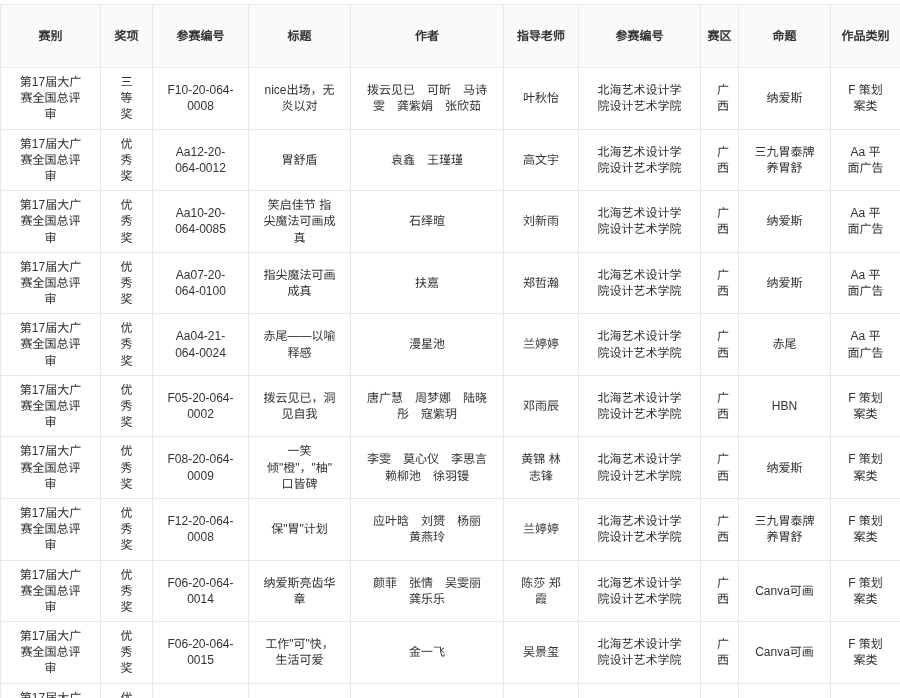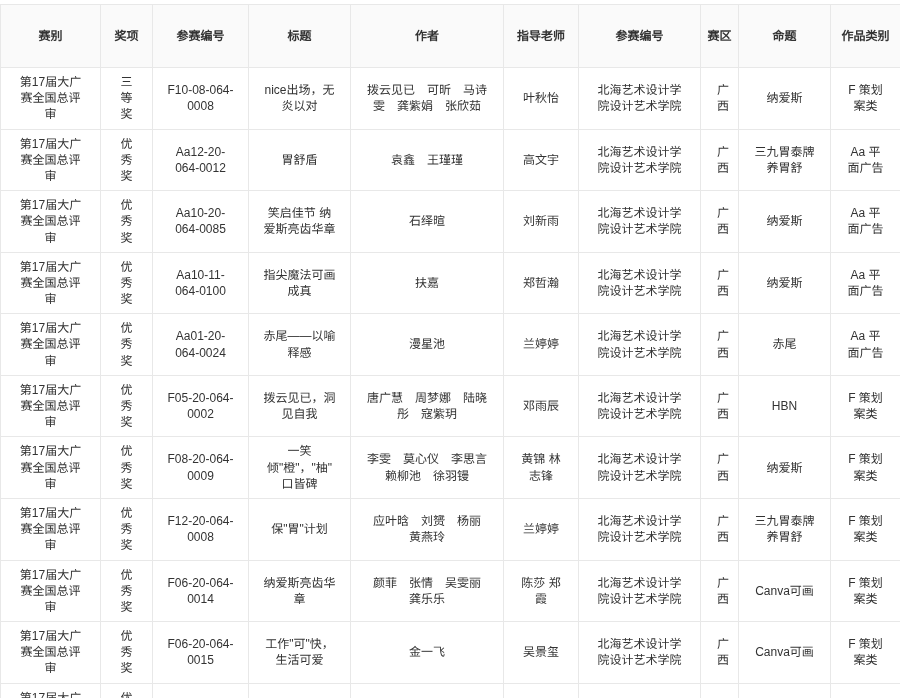--- a/index.html
+++ b/index.html
@@ -79,21 +79,21 @@
         <th>参赛编号</th>
         <th>赛区</th>
         <th>命题</th>
         <th>作品类别</th>
       </tr>
     </thead>
     <tbody>
         <tr>
           <td>第17届大广赛全国总评审</td>
           <td>三等奖</td>
-          <td>F10-08-064-0008</td>
+          <td>F10-20-064-0008</td>
           <td>nice出场，无炎以对</td>
           <td>拨云见已　可昕　马诗雯　龚紫娟　张欣茹</td>
           <td>叶秋怡</td>
           <td>北海艺术设计学院设计艺术学院</td>
           <td>广西</td>
           <td>纳爱斯</td>
           <td>F 策划案类</td>
         </tr>
         <tr>
           <td>第17届大广赛全国总评审</td>
@@ -104,44 +104,44 @@
           <td>高文宇</td>
           <td>北海艺术设计学院设计艺术学院</td>
           <td>广西</td>
           <td>三九胃泰牌养胃舒</td>
           <td>Aa 平面广告</td>
         </tr>
         <tr>
           <td>第17届大广赛全国总评审</td>
           <td>优秀奖</td>
           <td>Aa10-20-064-0085</td>
-          <td>笑启佳节 纳爱斯亮齿华章</td>
+          <td>笑启佳节 指尖魔法可画成真</td>
           <td>石绎暄</td>
           <td>刘新雨</td>
           <td>北海艺术设计学院设计艺术学院</td>
           <td>广西</td>
           <td>纳爱斯</td>
           <td>Aa 平面广告</td>
         </tr>
         <tr>
           <td>第17届大广赛全国总评审</td>
           <td>优秀奖</td>
-          <td>Aa10-11-064-0100</td>
+          <td>Aa07-20-064-0100</td>
           <td>指尖魔法可画成真</td>
           <td>扶嘉</td>
           <td>郑哲瀚</td>
           <td>北海艺术设计学院设计艺术学院</td>
           <td>广西</td>
           <td>纳爱斯</td>
           <td>Aa 平面广告</td>
         </tr>
         <tr>
           <td>第17届大广赛全国总评审</td>
           <td>优秀奖</td>
-          <td>Aa01-20-064-0024</td>
+          <td>Aa04-21-064-0024</td>
           <td>赤尾——以喻释感</td>
           <td>漫星池</td>
           <td>兰婷婷</td>
           <td>北海艺术设计学院设计艺术学院</td>
           <td>广西</td>
           <td>赤尾</td>
           <td>Aa 平面广告</td>
         </tr>
         <tr>
           <td>第17届大广赛全国总评审</td>

